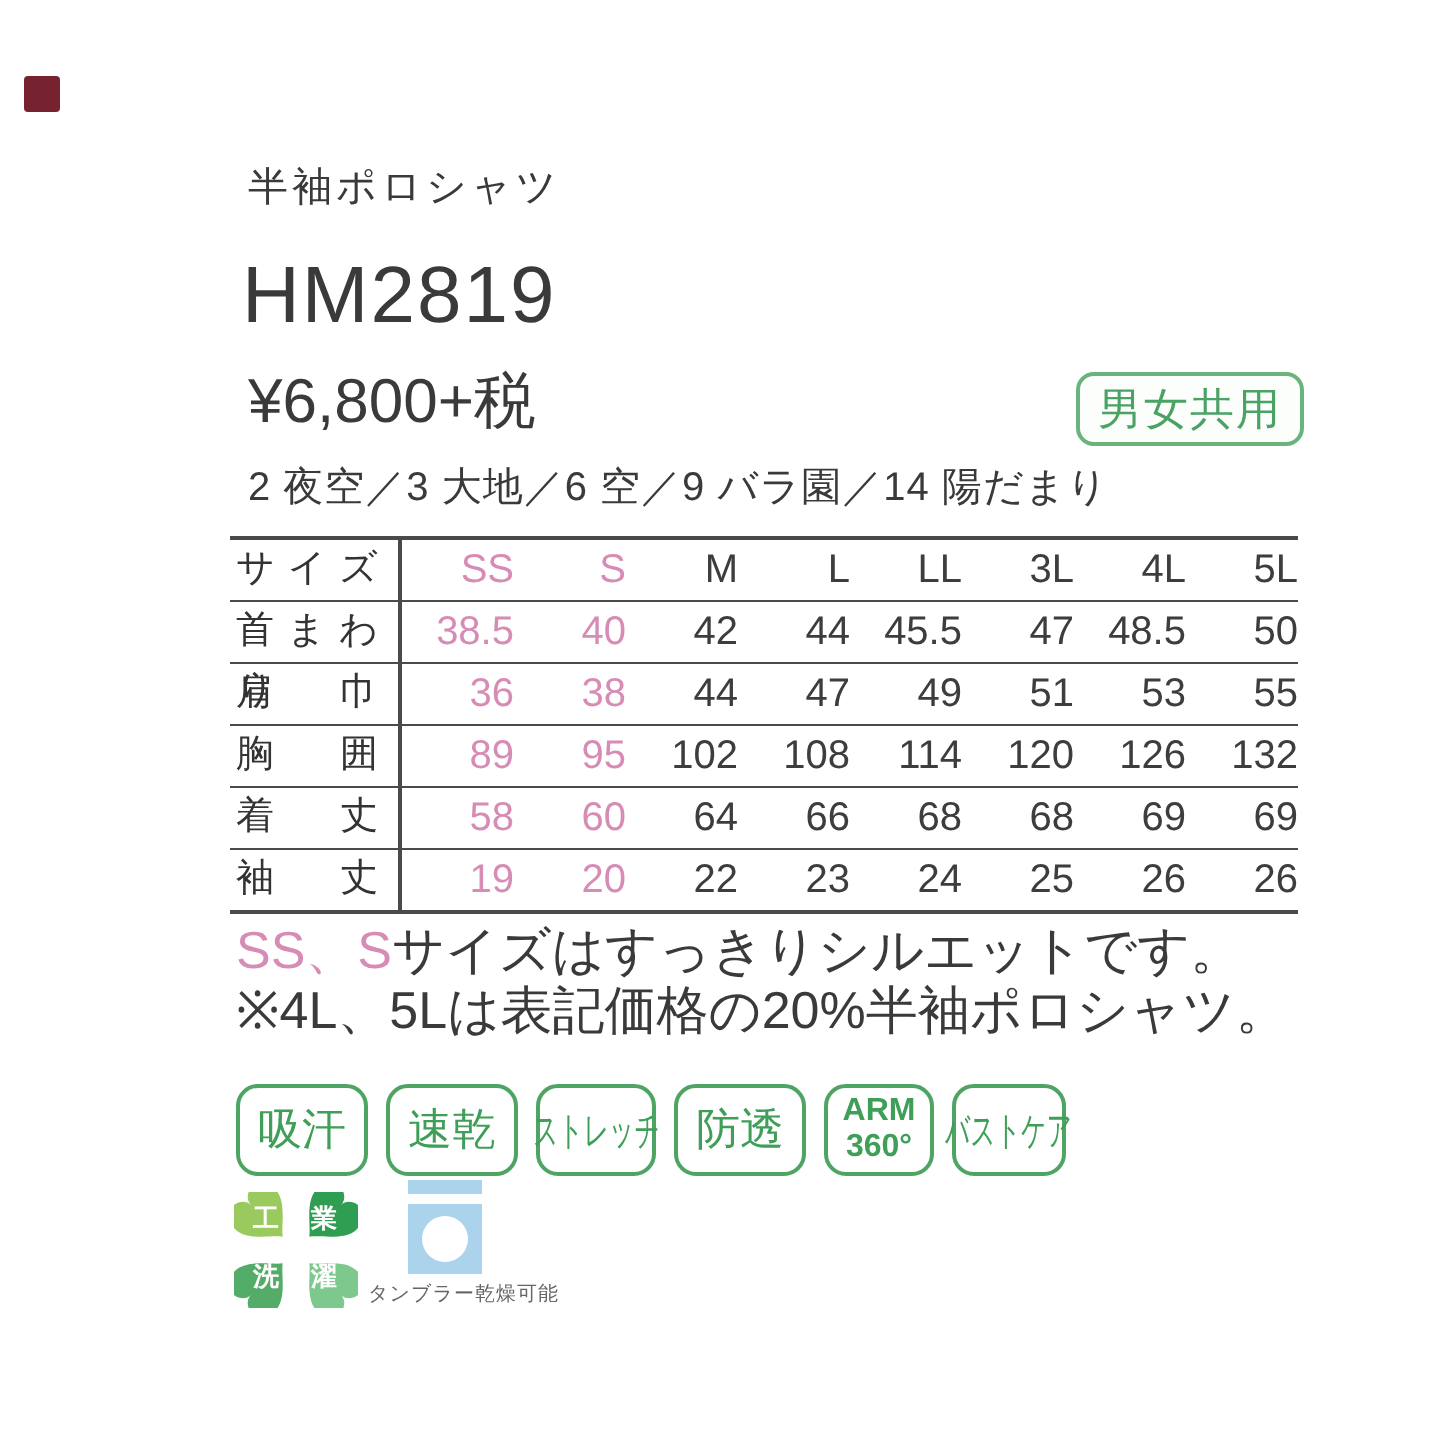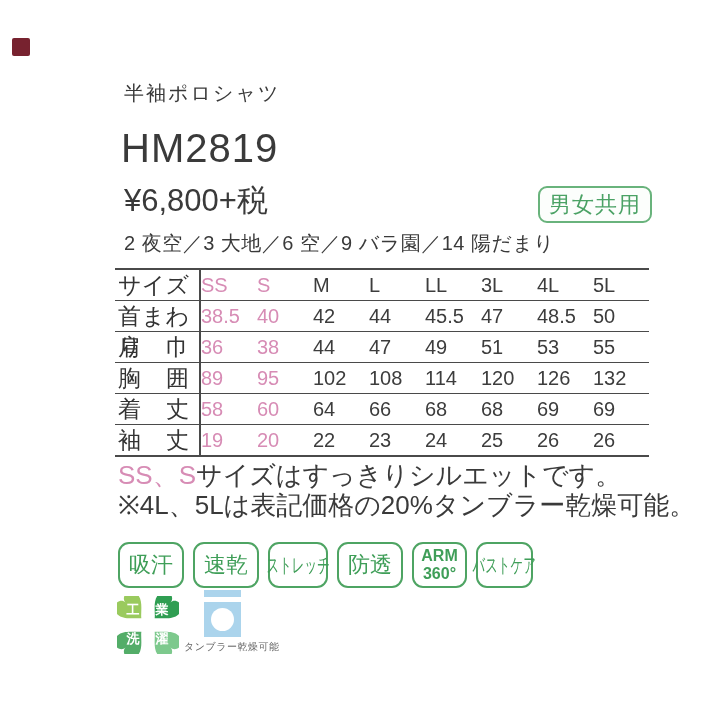--- a/index.html
+++ b/index.html
@@ -15,23 +15,23 @@
   .price { position:absolute; left:124px; top:180px; font-size:31px; color:#3a3a3a; }
   .unisex-badge { position:absolute; left:538px; top:186px; border:2px solid #69b37c;
     border-radius:9px; color:#4ba265; font-size:22px; line-height:1; padding:6px 9px 5px;
     background:#fcfefc; letter-spacing:1px; }
   .colors-line { position:absolute; left:124px; top:230px; font-size:20px; color:#3a3a3a; letter-spacing:0.5px; }
 
   .size-table { position:absolute; left:115px; top:268px; width:534px;
     border-top:2px solid #4a4a4a; border-bottom:2px solid #4a4a4a; }
   .trow { display:grid; grid-template-columns:86px repeat(8, 1fr); border-bottom:1px solid #4a4a4a; }
   .trow:last-child { border-bottom:none; }
-  .tlabel { font-size:23px; line-height:30px; height:30px; padding:0 10px 0 3px;
+  .tlabel { font-size:19px; line-height:30px; height:30px; padding:0 10px 0 3px;
     text-align:justify; text-align-last:justify; color:#333; border-right:2px solid #4a4a4a; box-sizing:border-box; }
-  .tcell { text-align:left; font-size:20px; line-height:30px; height:30px; color:#3d3d3d; }
+  .tcell { text-align:right; font-size:20px; line-height:30px; height:30px; color:#3d3d3d; }
   .pink { color:#d78cb5; }
 
   .note { position:absolute; left:118px; font-size:26px; color:#3a3a3a; }
   .note-1 { top:458px; }
   .note-2 { top:486px; }
 
   .badges { position:absolute; left:118px; top:542px; display:flex; gap:9px; align-items:stretch; }
   .fbadge { height:46px; border:2.5px solid #4ea463; border-radius:11px; background:#fff;
     display:flex; flex-direction:column; align-items:center; justify-content:center;
     color:#3f9e58; box-sizing:border-box; }
@@ -128,21 +128,21 @@
       <div class="tcell">22</div>
       <div class="tcell">23</div>
       <div class="tcell">24</div>
       <div class="tcell">25</div>
       <div class="tcell">26</div>
       <div class="tcell">26</div>
     </div>
   </div>
 
   <div class="note note-1"><span class="pink">SS、S</span><span>サイズはすっきりシルエットです。</span></div>
-  <div class="note note-2">※4L、5Lは表記価格の20%タンブラー乾燥可能。</div>
+  <div class="note note-2">※4L、5Lは表記価格の20%半袖ポロシャツ。</div>
 
   <div class="badges">
     <div class="fbadge w-2char">
       <span class="lbl">吸汗</span>
     </div>
     <div class="fbadge w-2char">
       <span class="lbl">速乾</span>
     </div>
     <div class="fbadge w-stretch">
       <span class="lbl condensed">ストレッチ</span>

